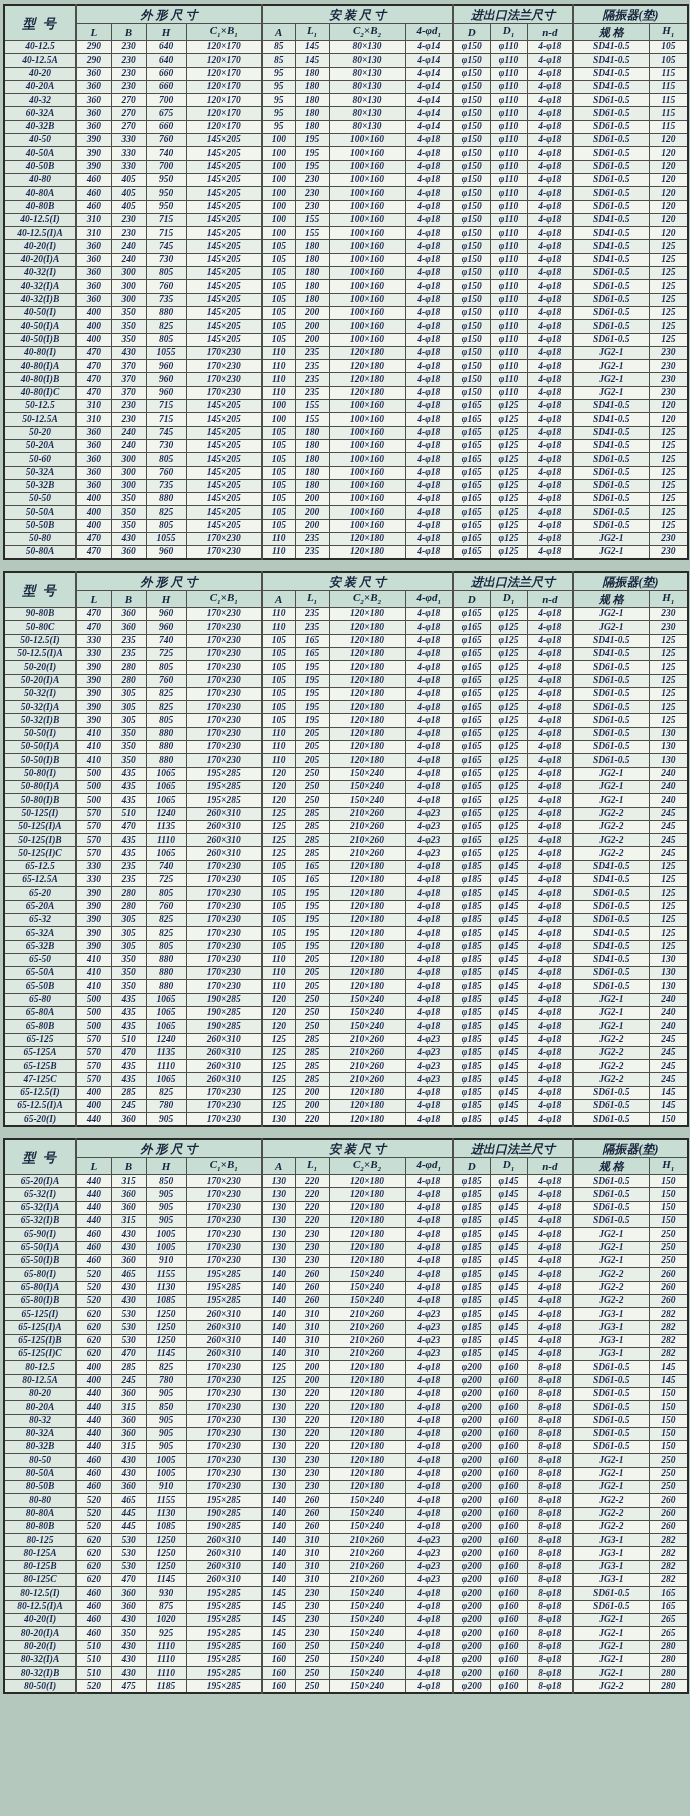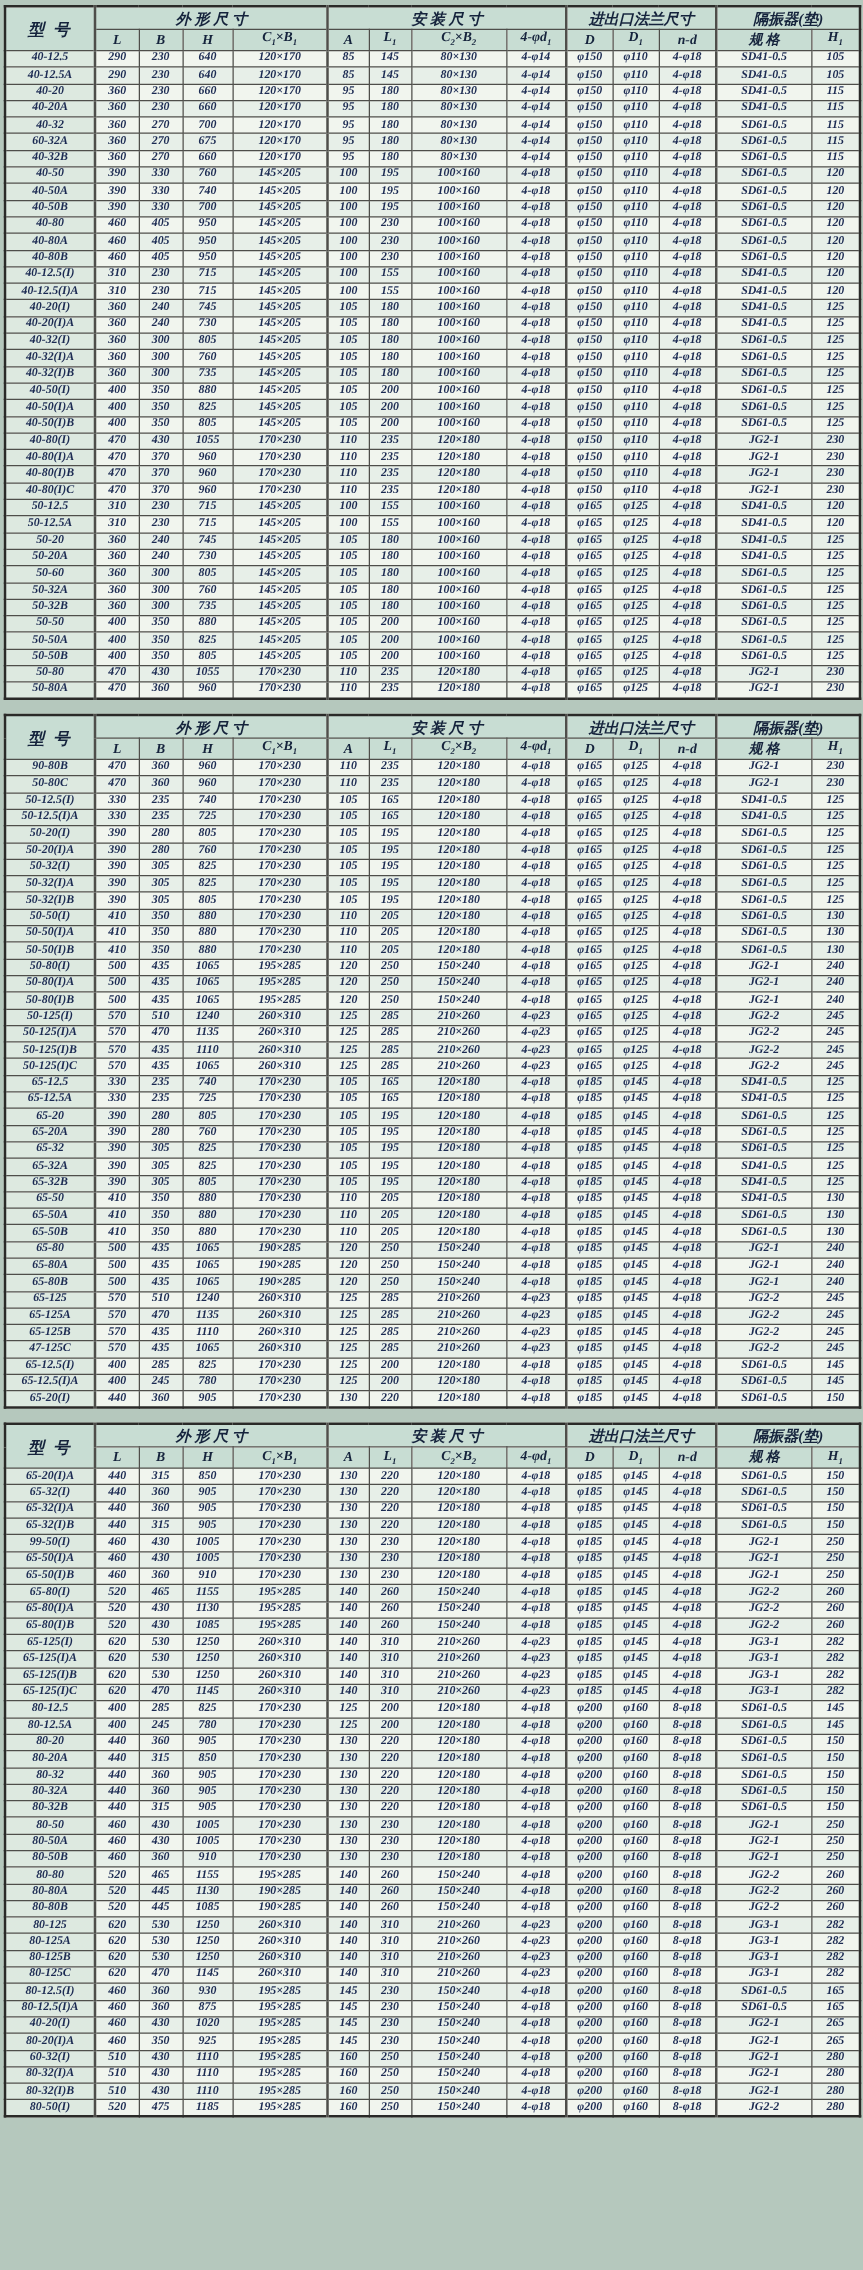--- a/index.html
+++ b/index.html
@@ -1524,21 +1524,21 @@
           <td>220</td>
           <td>120×180</td>
           <td>4-φ18</td>
           <td class="sep">φ185</td>
           <td>φ145</td>
           <td>4-φ18</td>
           <td class="sep">SD61-0.5</td>
           <td>150</td>
         </tr>
         <tr>
-          <td class="model">99-50(I)</td>
+          <td class="model">65-90(I)</td>
           <td class="sep">460</td>
           <td>430</td>
           <td>1005</td>
           <td>170×230</td>
           <td class="sep">130</td>
           <td>230</td>
           <td>120×180</td>
           <td>4-φ18</td>
           <td class="sep">φ185</td>
           <td>φ145</td>
@@ -2020,21 +2020,21 @@
           <td>230</td>
           <td>150×240</td>
           <td>4-φ18</td>
           <td class="sep">φ200</td>
           <td>φ160</td>
           <td>8-φ18</td>
           <td class="sep">JG2-1</td>
           <td>265</td>
         </tr>
         <tr>
-          <td class="model">60-32(I)</td>
+          <td class="model">80-20(I)</td>
           <td class="sep">510</td>
           <td>430</td>
           <td>1110</td>
           <td>195×285</td>
           <td class="sep">160</td>
           <td>250</td>
           <td>150×240</td>
           <td>4-φ18</td>
           <td class="sep">φ200</td>
           <td>φ160</td>

